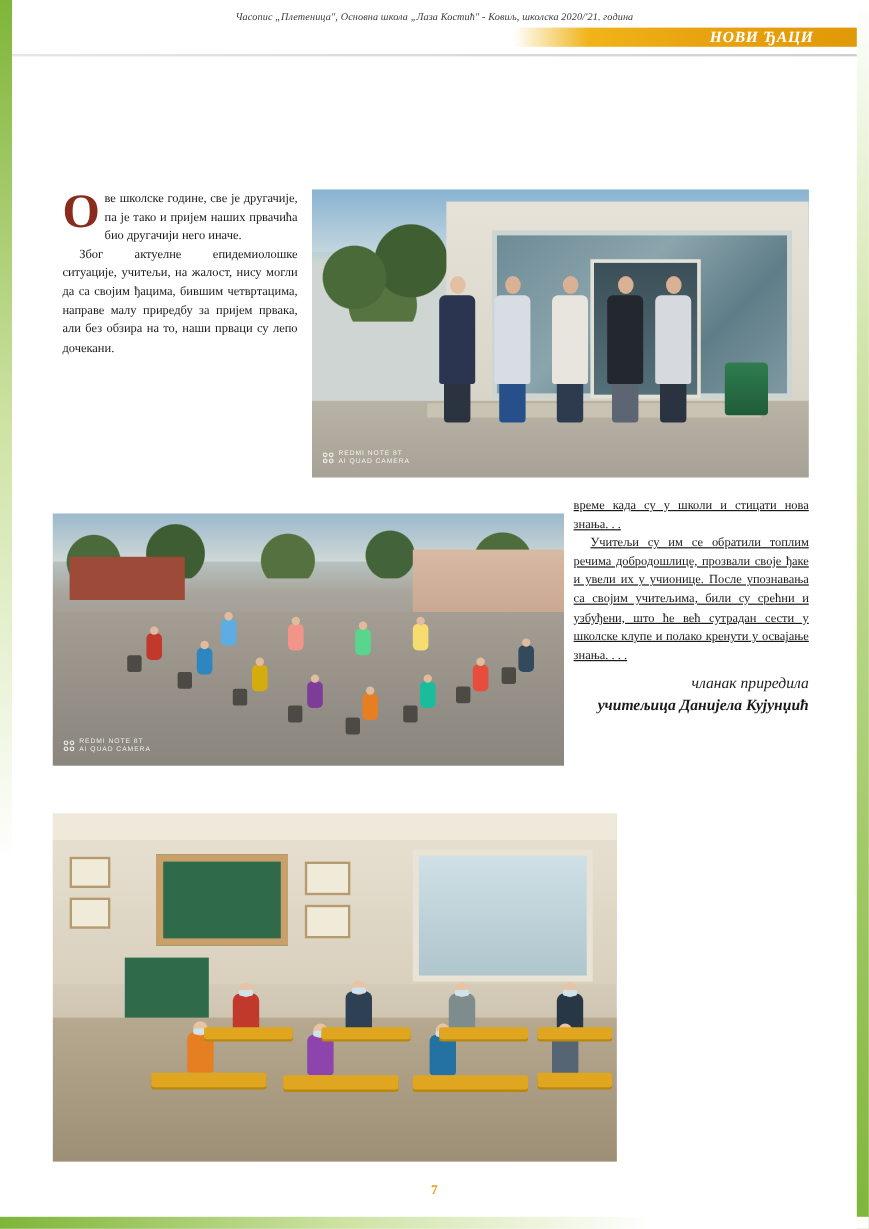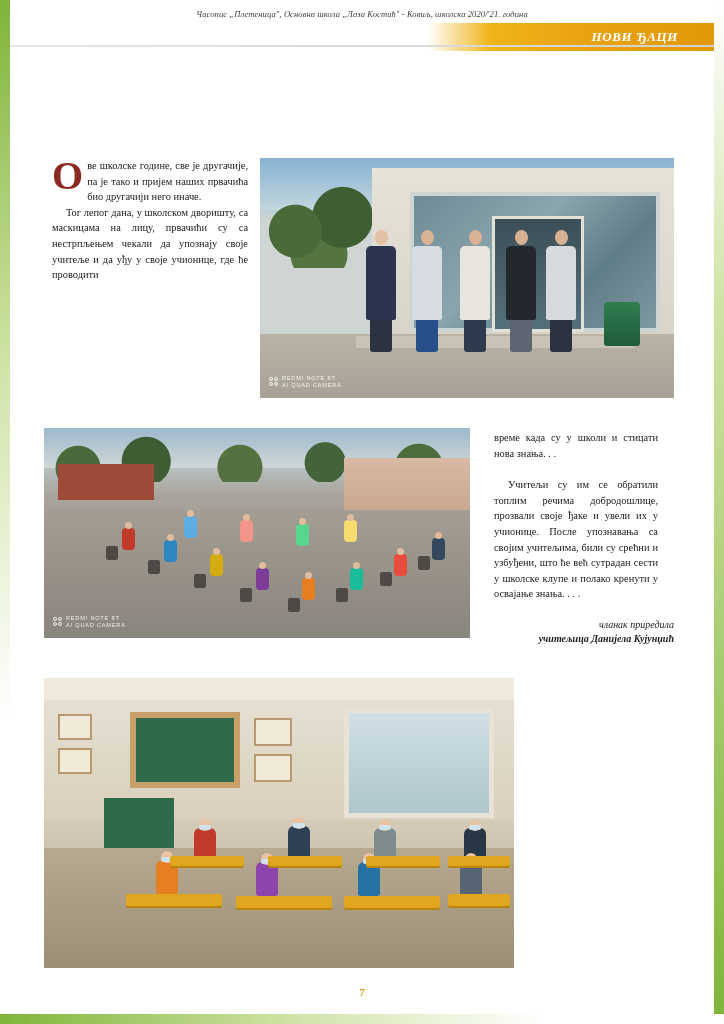--- a/index.html
+++ b/index.html
@@ -52,21 +52,21 @@
     font-style: italic;
     color: #3a3a3a;
     letter-spacing: .1px;
   }
 
   
   .banner {
     position: absolute;
     top: 23px;
     right: 10px;
-    height: 28px;
+    height: 16px;
     width: 286px;
     background: linear-gradient(to right, #ffffff 0%, #f0b419 22%, #e8a310 55%, #e09908 100%);
     display: flex;
     align-items: center;
     justify-content: flex-end;
     padding-right: 36px;
     box-sizing: border-box;
   }
   .banner-label {
     color: #ffffff;
@@ -134,27 +134,27 @@
   .col-right {
     position: absolute;
     top: 414px;
     left: 478px;
     width: 196px;
     font-size: 10.4px;
     line-height: 1.5;
     text-align: justify;
     hyphens: auto;
   }
-  .col-right p { margin: 16px; text-indent: 14px; }
+  .col-right p { margin: 0; text-indent: 14px; text-decoration: underline; }
   .col-right p.first { text-indent: 0; }
 
   .signature {
     margin-top: 6px;
     text-align: right;
-    font-size: 10px;
+    font-size: 13px;
     font-style: italic;
     line-height: 1.4;
   }
   .signature .line2 { font-weight: bold; }
 
   
   .photo {
     position: absolute;
     overflow: hidden;
     background: #cfd6da;
@@ -308,21 +308,21 @@
   <div class="banner">
     <span class="banner-label">НОВИ ЂАЦИ</span>
   </div>
   <div class="banner-underline"></div>
 
   <div class="title-block">
   </div>
 
   <div class="col-left">
     <p class="first"><span class="dropcap">О</span><span>ве школске године, све је другачије, па је тако и пријем наших првачића био другачији него иначе.</span></p>
-    <p>Тог лепог дана, у школском дворишту, са маскицама на лицу, првачићи су са нестрпљењем чекали да упознају своје учитеље и да уђу у своје учионице, где ће проводити</p>
+    <p>Због актуелне епидемиолошке ситуације, учитељи, на жалост, нису могли да са својим ђацима, бившим четвртацима, направе малу приредбу за пријем првака, али без обзира на то, наши прваци су лепо дочекани.</p>
   </div>
 
   <div class="col-right">
     <p class="first">време када су у школи и стицати нова знања. . .</p>
     <p>Учитељи су им се обратили топлим речима добродошлице, прозвали своје ђаке и увели их у учионице. После упознавања са својим учитељима, били су срећни и узбуђени, што ће већ сутрадан сести у школске клупе и полако кренути у освајање знања. . . .</p>
     <div class="signature">
       <div class="line1">чланак приредила</div>
       <div class="line2">учитељица Данијела Кујунџић</div>
     </div>
   </div>

